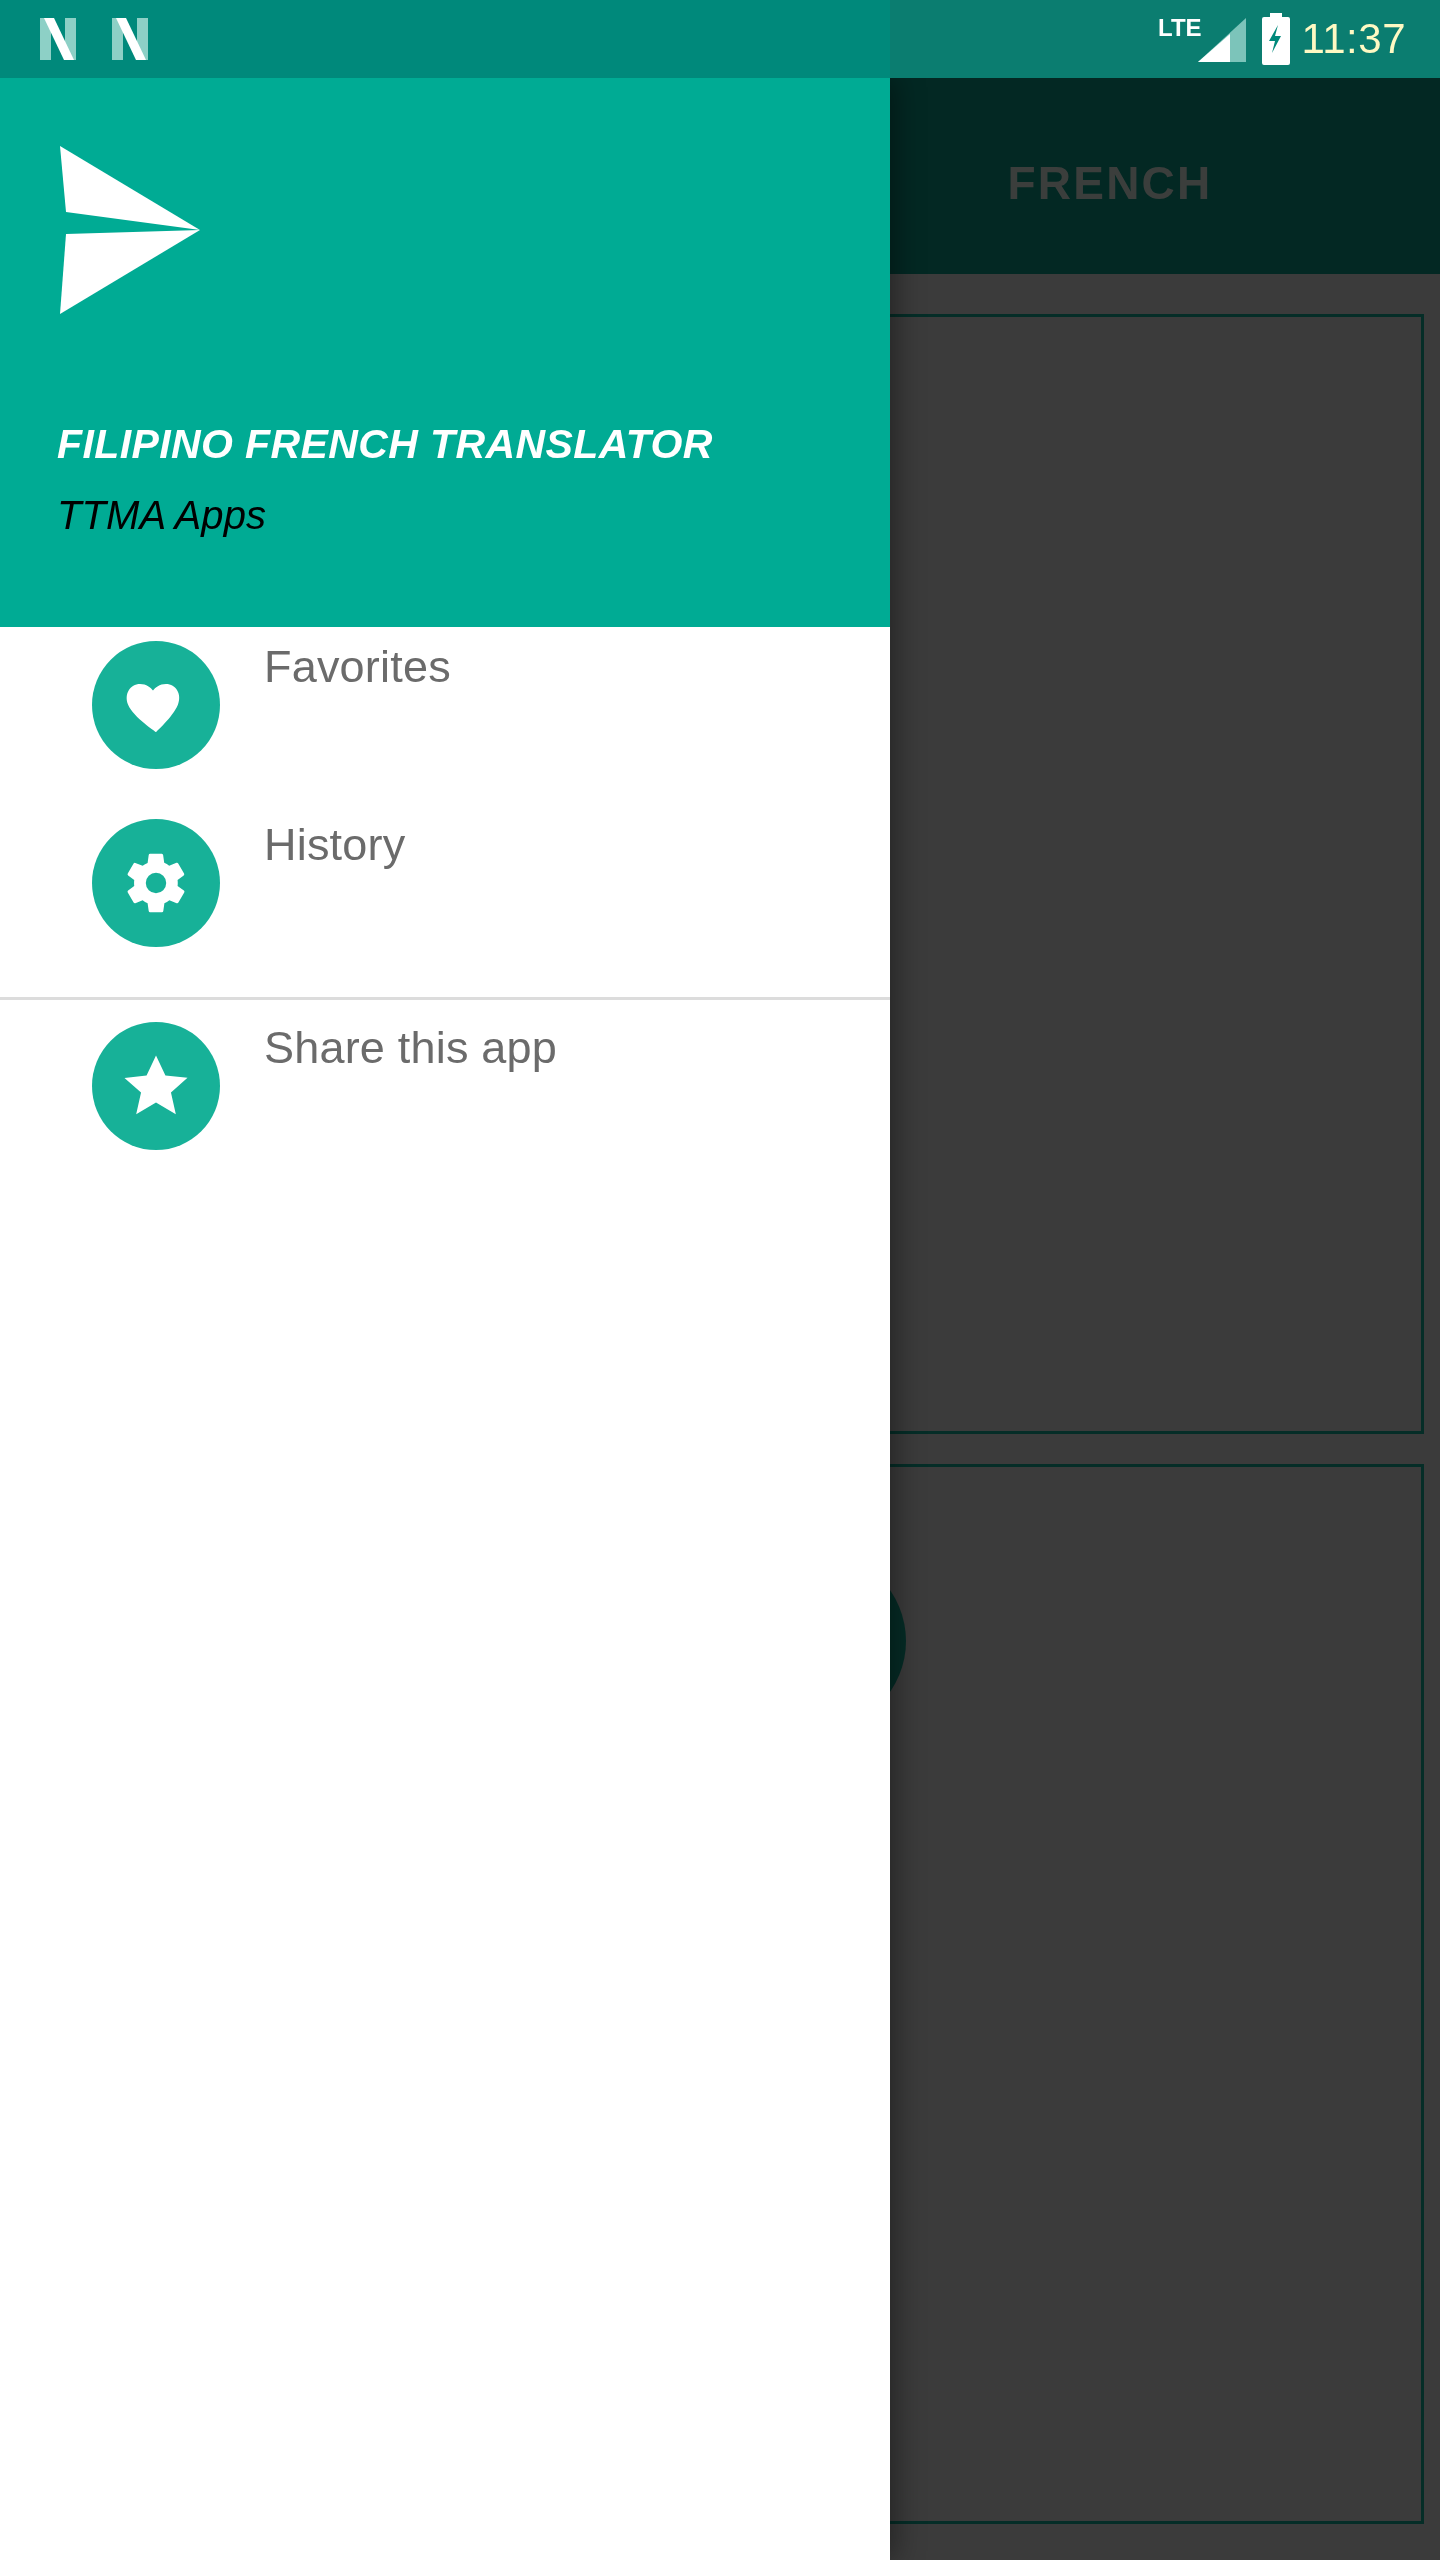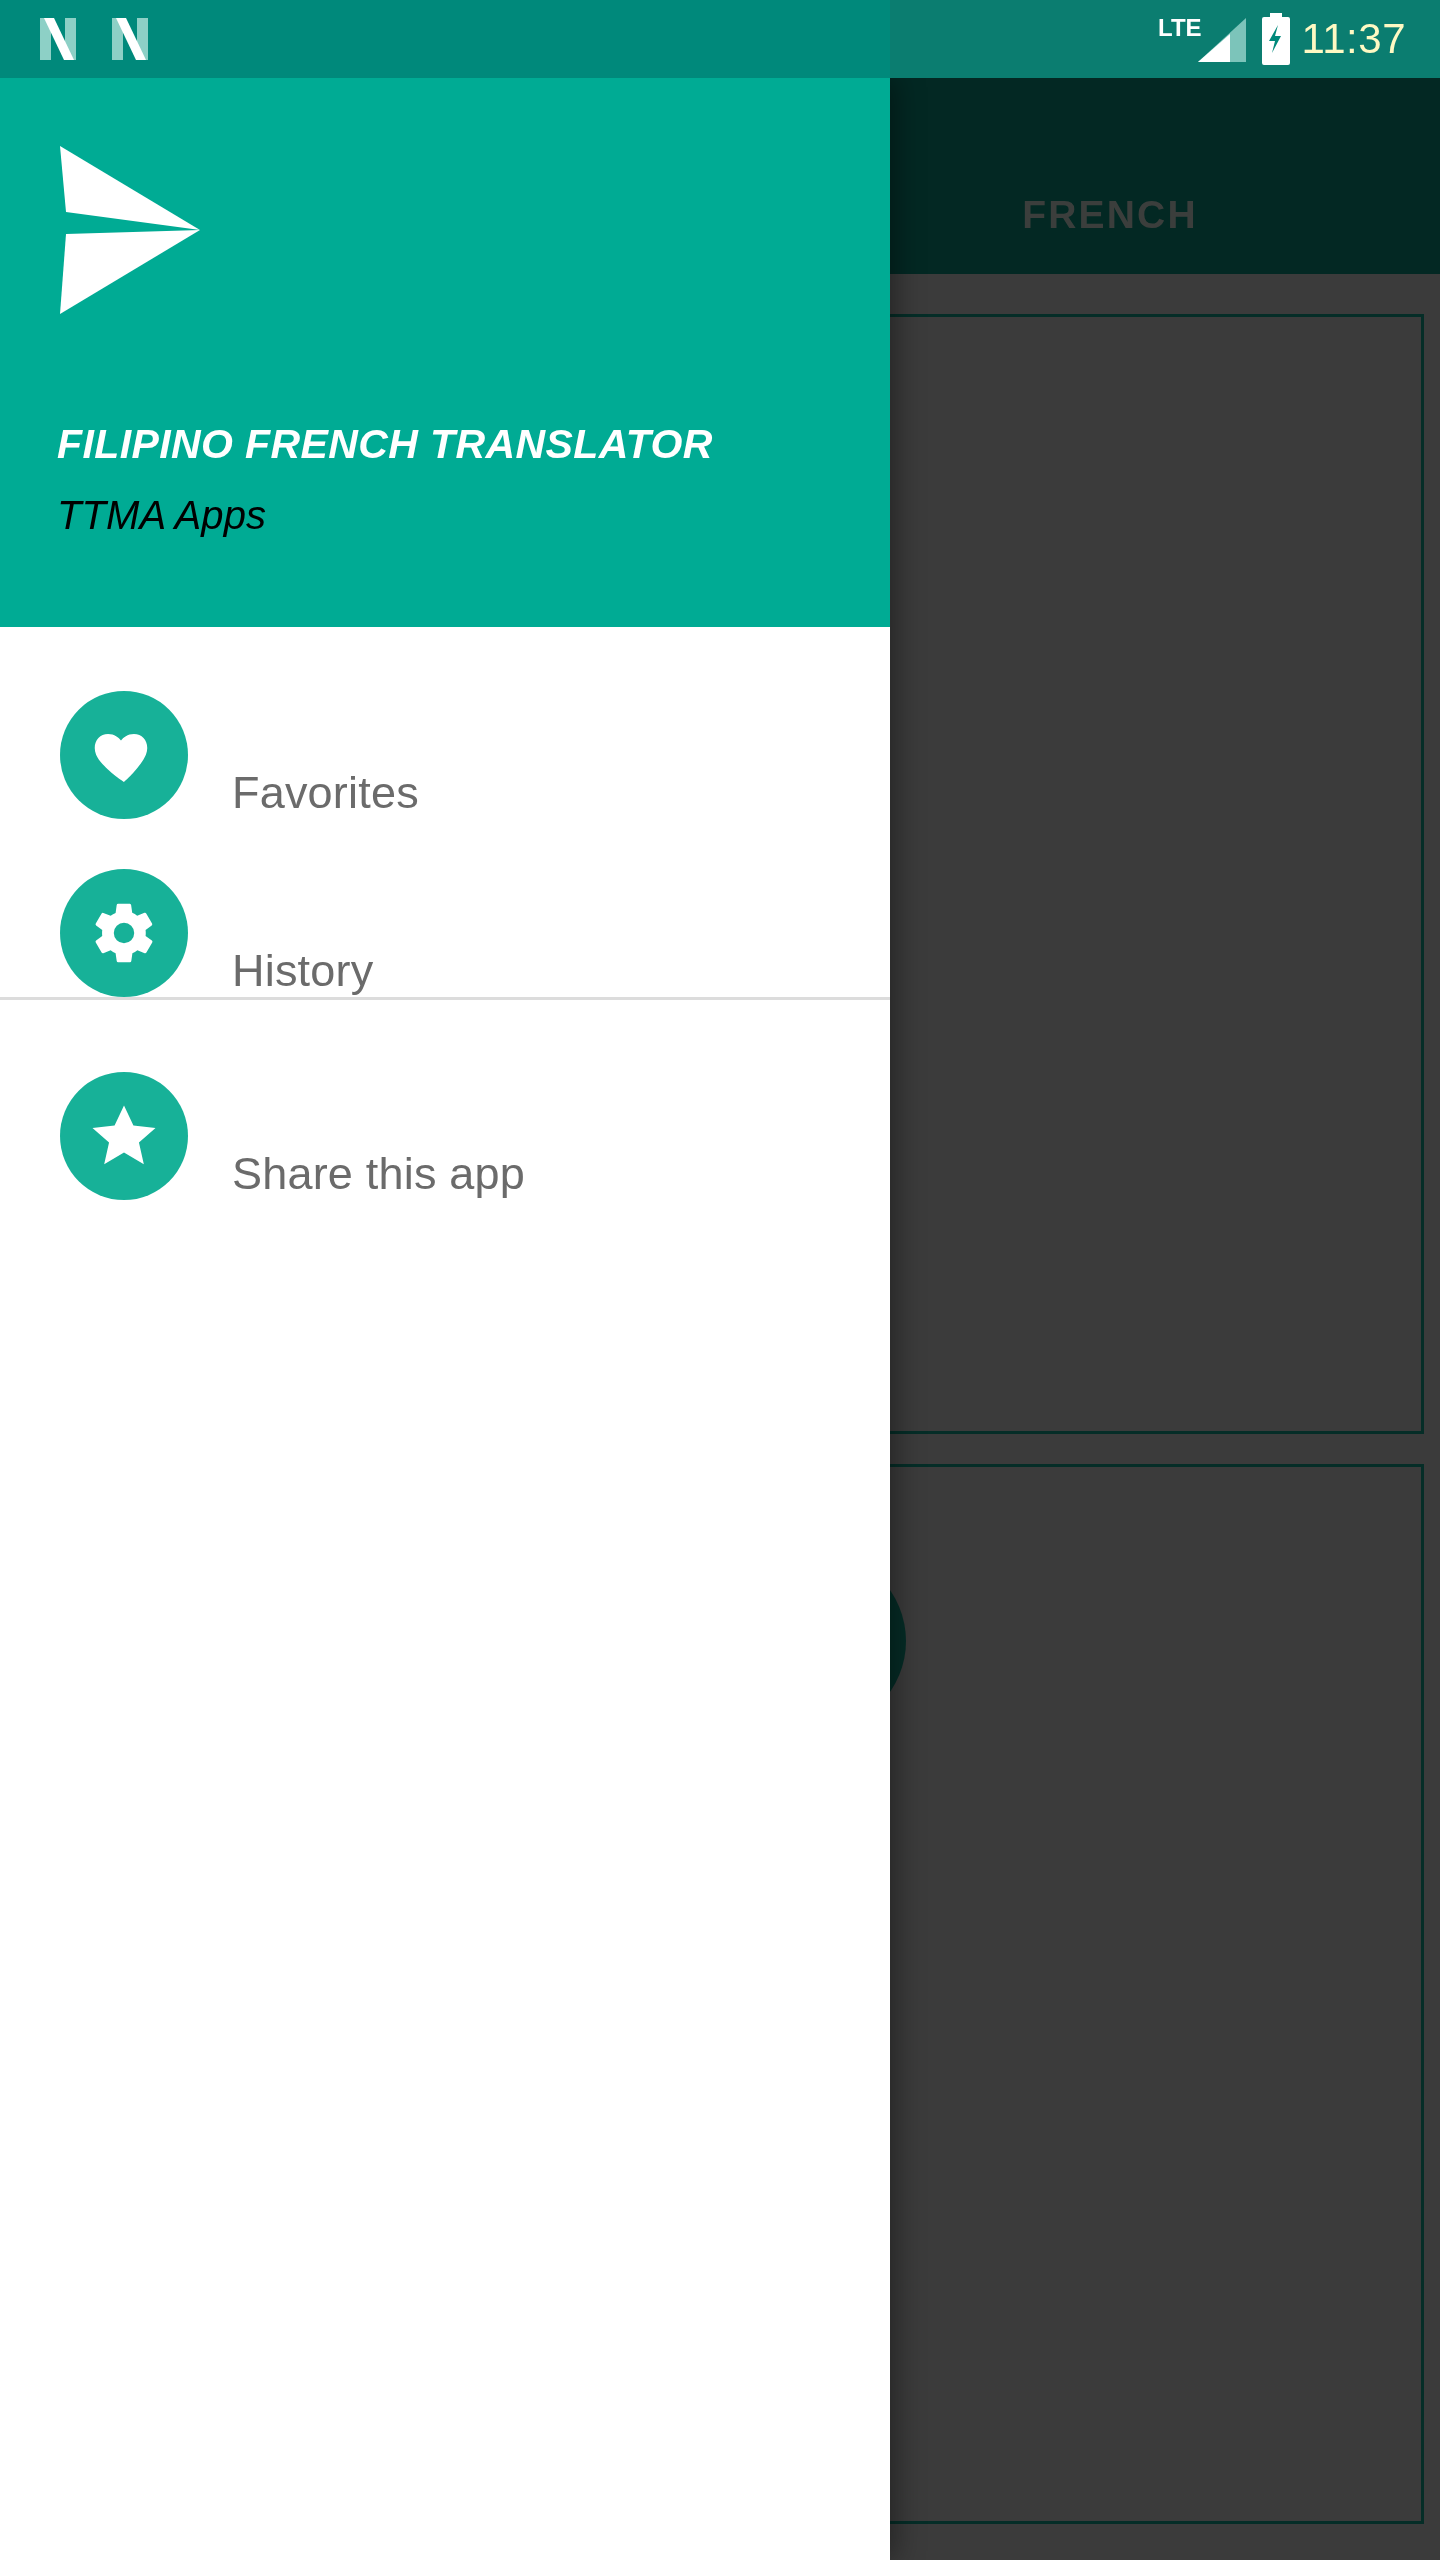--- a/index.html
+++ b/index.html
@@ -16,23 +16,22 @@
   .app-toolbar {
     position:absolute; left:0; top:78px; width:1440px; height:196px;
     background:#064a41;
   }
   .tab-row {
     position:absolute; left:0; top:0; width:1440px; height:196px;
   }
   .tab-label {
     position:absolute; left:960px; top:78px; width:300px;
     text-align:center;
-    font-size:39px; font-weight:bold; letter-spacing:2.2px;
+    font-size:46px; font-weight:bold; letter-spacing:2.2px;
     color:#6e7470;
-    margin-top:37px;
   }
   .content-area {
     position:absolute; left:0; top:274px; width:1440px; height:2286px;
     background:#6d6d6d;
   }
   .text-box {
     position:absolute;
     border:3px solid #0a5449;
     background:transparent;
   }
@@ -102,22 +101,22 @@
   }
   #drawer-subtitle {
     position:absolute; left:57px; top:415px;
     font-size:40px; font-weight:400; color:#000000;
     letter-spacing:0.1px;
   }
 
   .nav-list { padding-top:14px; }
   .nav-item {
     position:relative; height:178px;
-    display:flex; align-items:flex-end;
-    padding-left:60px;
+    display:flex; align-items:flex-start;
+    padding-left:92px;
     cursor:pointer;
   }
   .nav-icon {
     width:128px; height:128px; border-radius:50%;
     background:#17b198;
     display:flex; align-items:center; justify-content:center;
     flex:0 0 auto;
   }
   .nav-label {
     margin-left:44px;

